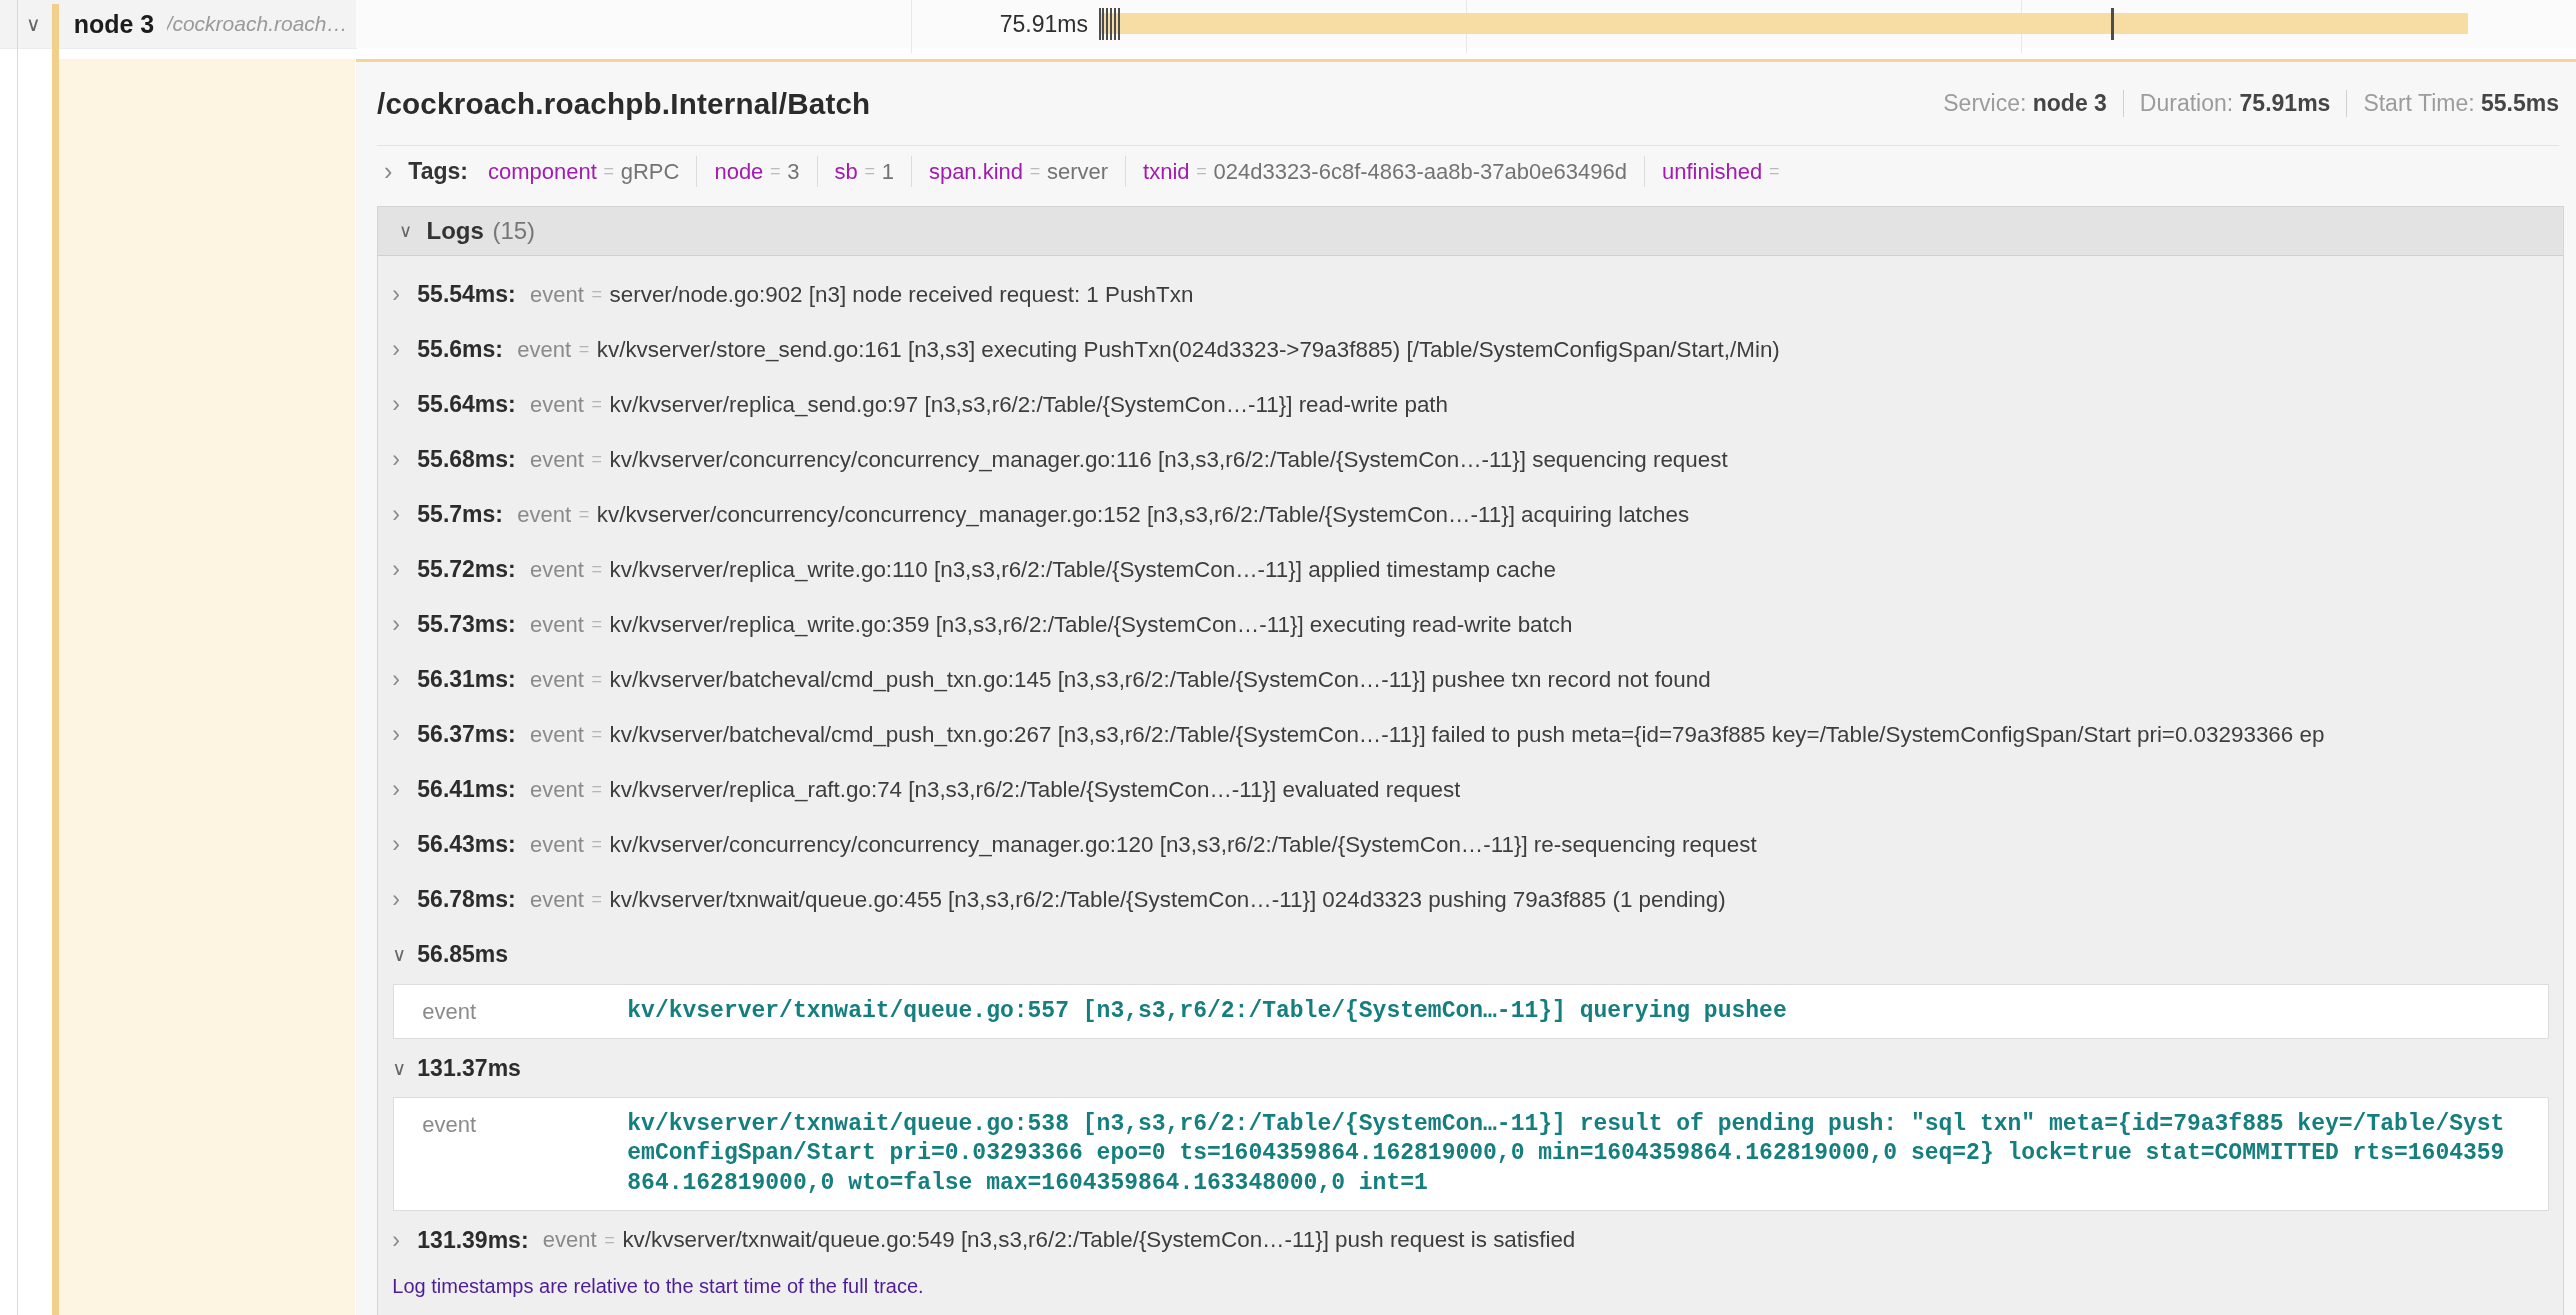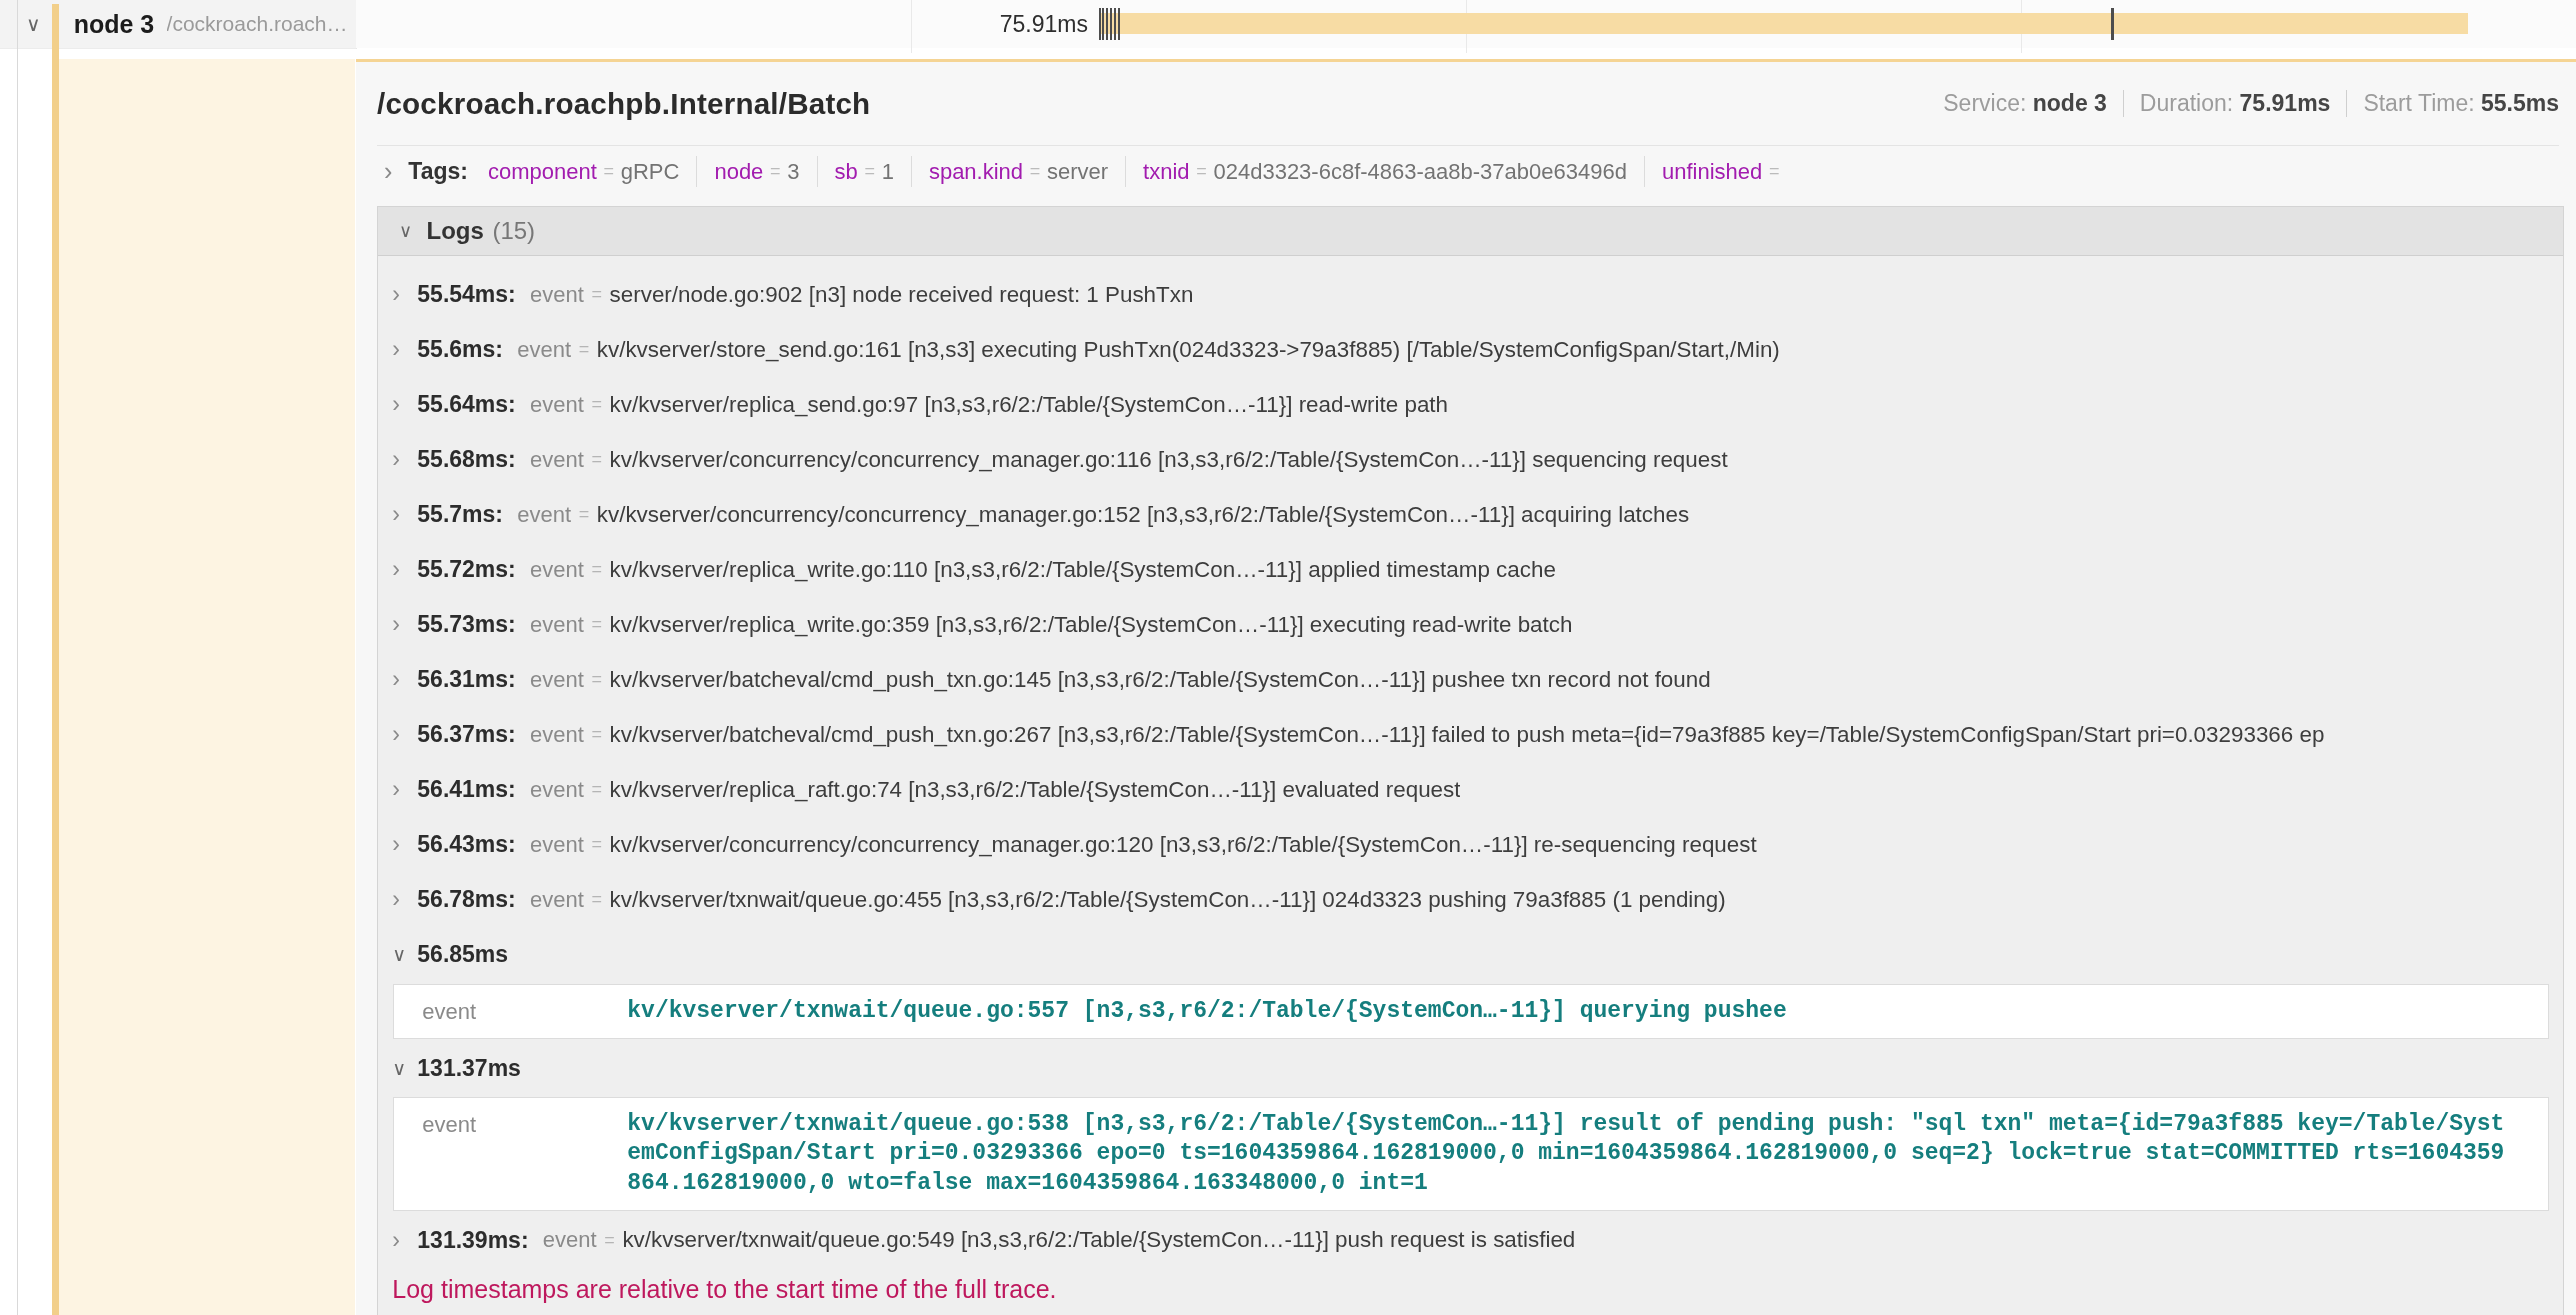--- a/index.html
+++ b/index.html
@@ -10,21 +10,21 @@
   .guide-line{position:absolute;left:17px;top:0;width:1px;height:1316px;background:#d9d9d9;z-index:6;}
   
   .accent-strip{position:absolute;left:52px;top:3.8px;width:6.7px;height:1312px;background:#f2cf8a;z-index:6;}
 
   
   .span-row{position:absolute;left:0;top:0;width:2576px;height:48px;z-index:4;}
   .name-col{position:absolute;left:0;top:0;width:356px;height:48px;background:#f3f3f3;
             border-right:1px solid #e2e2e2;border-bottom:1px solid #ececec;display:flex;align-items:center;}
   .row-chev{margin-left:26px;color:#666;font-size:20px;line-height:1;}
   .svc-name{margin-left:33px;font-size:25px;font-weight:bold;color:#1c1c1c;white-space:nowrap;}
-  .op-name{margin-left:12.4px;font-size:21px;color:#9a9a9a;white-space:nowrap;overflow:hidden;text-overflow:ellipsis;max-width:181px;}
+  .op-name{margin-left:12.4px;font-size:21px;color:#9a9a9a;white-space:nowrap;overflow:hidden;text-overflow:ellipsis;max-width:181px;font-style:italic;}
   .timeline{position:absolute;left:356px;top:0;width:2220px;height:48px;background:#fbfbfb;}
   .gridline{position:absolute;top:0;height:53px;width:1px;background:#e9e9e9;}
   .dur-label{position:absolute;left:637px;top:0;width:95px;height:48px;line-height:48px;text-align:right;
              font-size:23px;color:#2e2e2e;}
   .span-bar{position:absolute;left:743px;top:13.3px;width:1369px;height:21px;background:#f7dca4;}
   .log-tick{position:absolute;top:7.6px;height:32px;width:1.9px;background:#4d4d4d;}
 
   
   .detail-row{position:absolute;left:0;top:59px;width:2552px;height:1268px;}
   .cream-col{position:absolute;left:59px;top:0;width:296px;height:1268px;background:#fdf4e2;}
@@ -65,21 +65,21 @@
   .lkey{color:#8a8a8a;font-size:22px;flex:none;}
   .leq{color:#b5b5b5;font-size:18px;margin:0 7.6px;flex:none;}
   .lmsg{color:#3d3d3d;font-size:22.4px;overflow:hidden;text-overflow:ellipsis;min-width:0;flex:0 1 auto;}
 
   .kv-table{background:#ffffff;border:1px solid #dcdcdc;margin:1.9px 13.3px 1.9px 15.3px;padding:11.4px 0;}
   .kv-row{display:flex;align-items:flex-start;}
   .kv-key{width:205px;flex:none;color:#8a8a8a;font-size:22px;padding-left:28px;padding-top:1.9px;}
   .kv-val{font-family:"Liberation Mono", monospace;font-weight:bold;color:#157e7e;font-size:23px;
           line-height:29.6px;word-break:break-all;padding-right:42px;flex:1;}
 
-  .logs-footer{margin:7.6px 0 0 14.3px;font-size:25px;color:#be185d;}
+  .logs-footer{margin:7.6px 0 0 14.3px;font-size:20px;color:#4c1d95;}
 </style>
 </head>
 <body>
 
 <div class="stage">
 
   <div class="span-row">
     <div class="name-col">
       <span class="row-chev">∨</span>
       <span class="svc-name">node 3</span>

